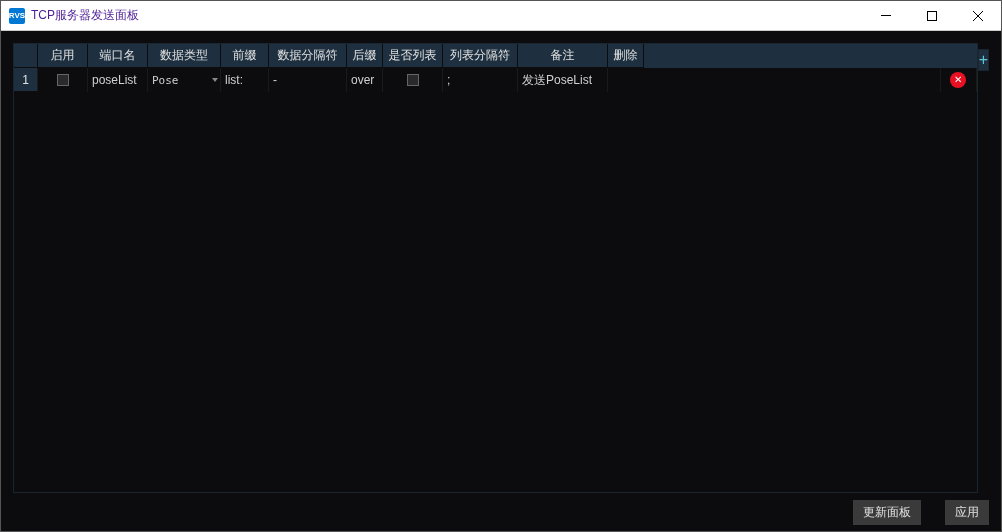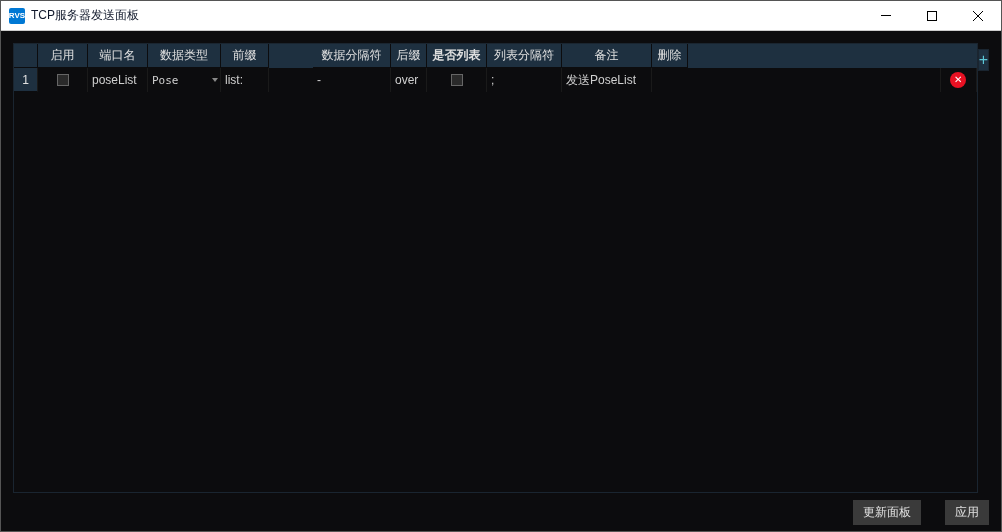--- a/index.html
+++ b/index.html
@@ -43,21 +43,21 @@
       margin-right: 6px;
       display: flex;
       align-items: center;
       justify-content: center;
       color: white;
       font-size: 8px;
       font-weight: bold;
     }
     .title-text {
       font-size: 12px;
-      color: #0f172a;
+      color: #4c1d95;
     }
     .window-controls {
       display: flex;
     }
     .win-btn {
       width: 46px;
       height: 30px;
       display: flex;
       align-items: center;
       justify-content: center;
@@ -120,23 +120,23 @@
       background: #1e3040;
       justify-content: center;
       color: #e0e0e0;
       border-bottom: 1px solid #0c0c0e;
     }
     .col-rownum { width: 24px; }
     .col-enable { width: 50px; }
     .col-portname { width: 60px; }
     .col-datatype { width: 73px; }
     .col-prefix { width: 48px; }
-    .col-datasep { width: 78px; margin-left: 44px; }
+    .col-datasep { width: 78px; }
     .col-suffix { width: 36px; }
-    .col-islist { width: 60px; font-weight: bold; }
+    .col-islist { width: 60px; }
     .col-listsep { width: 75px; }
     .col-remark { width: 90px; }
     .col-activity { flex: 1; }
     .col-delete { width: 36px; }
     
     .checkbox {
       width: 12px;
       height: 12px;
       border: 1px solid #666;
       background: #2a2a2a;

